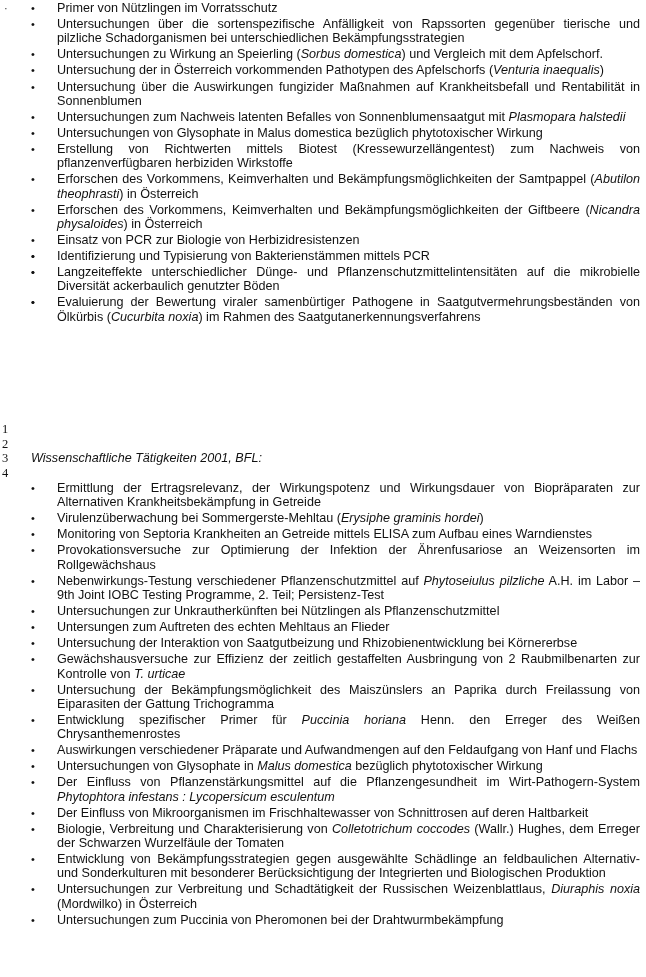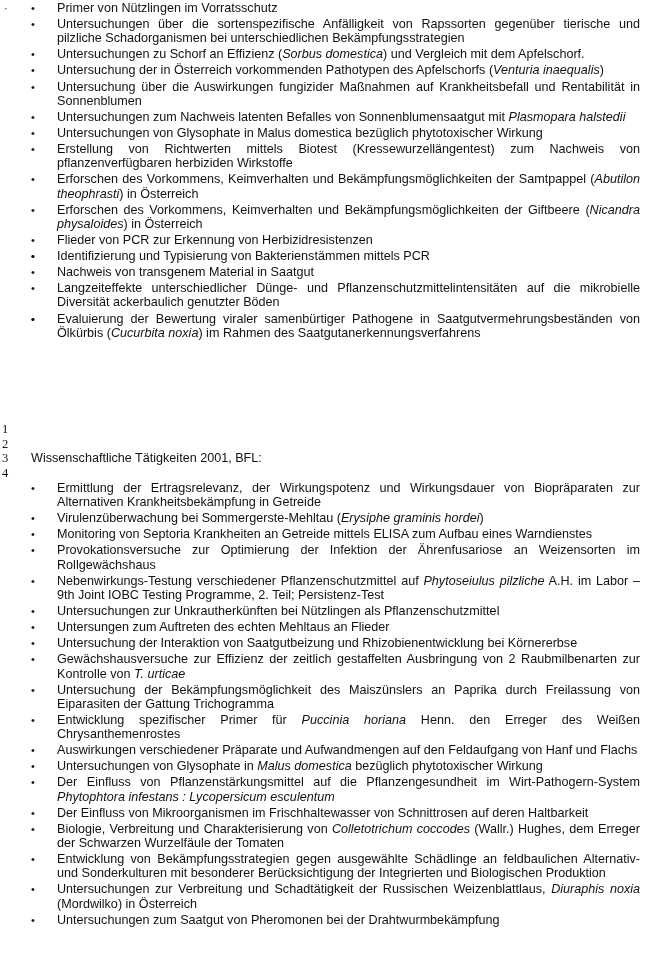--- a/index.html
+++ b/index.html
@@ -13,46 +13,46 @@
   ul.items { list-style: none; margin: 0; padding: 0; }
   ul.items li {
     position: relative; padding-left: 57px; padding-right: 6px;
     text-align: justify; margin-bottom: 1.9px;
   }
   ul.items li .bullet {
     position: absolute; left: 31px; top: 0; font-size: 11px;
   }
   .list1 { position: absolute; top: 1px; left: 0; width: 646px; }
   .linenums { position: absolute; left: 2px; top: 422px; font-family: "Liberation Serif", serif; font-size: 12.5px; line-height: 14.6px; color: #111; }
-  .heading { position: absolute; left: 31px; top: 451px; }
+  .heading { position: absolute; left: 31px; top: 451px; font-style: italic; }
   .list2 { position: absolute; top: 481px; left: 0; width: 646px; }
   i { font-style: italic; }
 </style>
 </head>
 <body>
 
 <div class="page">
   <span class="mark">·</span>
 
   <div class="list1">
     <ul class="items" id="list1">
         <li><span class="bullet">•</span><span>Primer von Nützlingen im Vorratsschutz</span></li>
         <li><span class="bullet">•</span><span>Untersuchungen über die sortenspezifische Anfälligkeit von Rapssorten gegenüber tierische und pilzliche Schadorganismen bei unterschiedlichen Bekämpfungsstrategien</span></li>
-        <li><span class="bullet">•</span><span>Untersuchungen zu Schorf an Effizienz (</span><i>Sorbus domestica</i><span>) und Vergleich mit dem Apfelschorf.</span></li>
+        <li><span class="bullet">•</span><span>Untersuchungen zu Wirkung an Speierling (</span><i>Sorbus domestica</i><span>) und Vergleich mit dem Apfelschorf.</span></li>
         <li><span class="bullet">•</span><span>Untersuchung der in Österreich vorkommenden Pathotypen des Apfelschorfs (</span><i>Venturia inaequalis</i><span>)</span></li>
         <li><span class="bullet">•</span><span>Untersuchung über die Auswirkungen fungizider Maßnahmen auf Krankheitsbefall und Rentabilität in  Sonnenblumen</span></li>
         <li><span class="bullet">•</span><span>Untersuchungen zum Nachweis latenten Befalles von Sonnenblumensaatgut mit </span><i>Plasmopara halstedii</i></li>
         <li><span class="bullet">•</span><span>Untersuchungen von Glysophate in Malus domestica bezüglich phytotoxischer Wirkung</span></li>
         <li><span class="bullet">•</span><span>Erstellung von Richtwerten mittels Biotest (Kressewurzellängentest) zum Nachweis von pflanzenverfügbaren herbiziden Wirkstoffe</span></li>
         <li><span class="bullet">•</span><span>Erforschen des Vorkommens, Keimverhalten und Bekämpfungsmöglichkeiten der Samtpappel (</span><i>Abutilon theophrasti</i><span>) in Österreich</span></li>
         <li><span class="bullet">•</span><span>Erforschen des Vorkommens, Keimverhalten und Bekämpfungsmöglichkeiten der Giftbeere (</span><i>Nicandra physaloides</i><span>) in Österreich</span></li>
-        <li><span class="bullet">•</span><span>Flieder von PCR zur Erkennung von Herbizidresistenzen</span></li>
+        <li><span class="bullet">•</span><span>Einsatz von PCR zur Biologie von Herbizidresistenzen</span></li>
         <li><span class="bullet">•</span></li>
         <li><span class="bullet">•</span><span>Identifizierung und Typisierung von Bakterienstämmen mittels PCR</span></li>
-        <li><span class="bullet">•</span><span>Nachweis von transgenem Material in Saatgut</span></li>
+        <li><span class="bullet">•</span></li>
         <li><span class="bullet">•</span><span>Langzeiteffekte unterschiedlicher Dünge- und Pflanzenschutzmittelintensitäten auf die mikrobielle Diversität ackerbaulich genutzter Böden</span></li>
         <li><span class="bullet">•</span></li>
         <li><span class="bullet">•</span><span>Evaluierung der Bewertung viraler samenbürtiger Pathogene in Saatgutvermehrungsbeständen von Ölkürbis (</span><i>Cucurbita noxia</i><span>) im Rahmen des Saatgutanerkennungsverfahrens</span></li>
       </ul>
   </div>
 
   <div class="linenums">
     <div>1</div>
     <div>2</div>
     <div>3</div>
@@ -74,16 +74,16 @@
         <li><span class="bullet">•</span><span>Gewächshausversuche zur Effizienz der zeitlich gestaffelten Ausbringung von 2 Raubmilbenarten zur Kontrolle von </span><i>T. urticae</i></li>
         <li><span class="bullet">•</span><span>Untersuchung der Bekämpfungsmöglichkeit des Maiszünslers an Paprika durch Freilassung von Eiparasiten der Gattung Trichogramma</span></li>
         <li><span class="bullet">•</span><span>Entwicklung spezifischer Primer für  </span><i>Puccinia horiana</i><span> Henn. den Erreger des Weißen Chrysanthemenrostes</span></li>
         <li><span class="bullet">•</span><span>Auswirkungen verschiedener Präparate und Aufwandmengen auf den Feldaufgang von Hanf und Flachs</span></li>
         <li><span class="bullet">•</span><span>Untersuchungen von Glysophate in </span><i>Malus domestica</i><span> bezüglich phytotoxischer Wirkung</span></li>
         <li><span class="bullet">•</span><span>Der Einfluss von Pflanzenstärkungsmittel auf die Pflanzengesundheit im Wirt-Pathogern-System </span><i>Phytophtora infestans : Lycopersicum esculentum</i></li>
         <li><span class="bullet">•</span><span>Der Einfluss von Mikroorganismen im Frischhaltewasser von Schnittrosen auf deren Haltbarkeit</span></li>
         <li><span class="bullet">•</span><span>Biologie, Verbreitung und Charakterisierung von </span><i>Colletotrichum coccodes</i><span> (Wallr.) Hughes, dem Erreger der Schwarzen Wurzelfäule der Tomaten</span></li>
         <li><span class="bullet">•</span><span>Entwicklung von Bekämpfungsstrategien gegen ausgewählte Schädlinge an feldbaulichen Alternativ- und Sonderkulturen mit besonderer Berücksichtigung der Integrierten und Biologischen Produktion</span></li>
         <li><span class="bullet">•</span><span>Untersuchungen zur Verbreitung und Schadtätigkeit der Russischen Weizenblattlaus, </span><i>Diuraphis noxia</i><span> (Mordwilko) in Österreich</span></li>
-        <li><span class="bullet">•</span><span>Untersuchungen zum Saatgut von Pheromonen bei der Drahtwurmbekämpfung</span></li>
+        <li><span class="bullet">•</span><span>Untersuchungen zum Puccinia von Pheromonen bei der Drahtwurmbekämpfung</span></li>
       </ul>
   </div>
 </div>
 
 </body></html>

